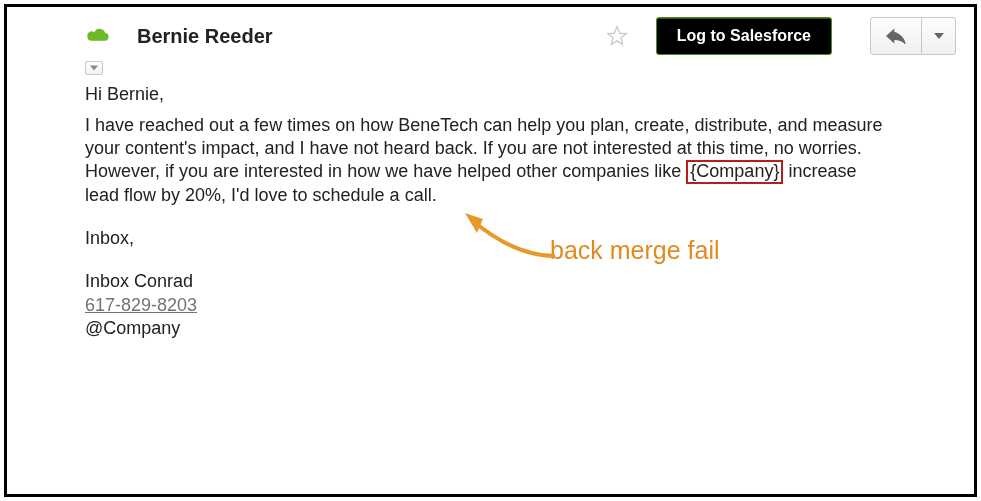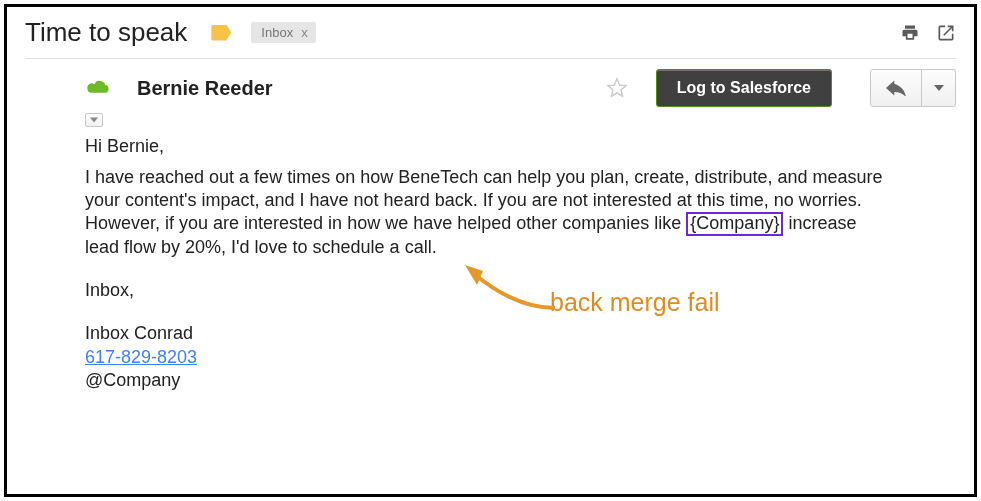--- a/index.html
+++ b/index.html
@@ -83,21 +83,21 @@
   }
   .star-icon {
     width: 24px; height: 24px;
     color: #c9c9c9;
     display: inline-flex;
     align-items: center;
     margin-left: 20px;
   }
   .star-icon svg { fill: none; stroke: #c9c9c9; stroke-width: 1.5; width: 22px; height: 22px; }
   .salesforce-btn {
-    background: #404040;
+    background: #000000;
     border: 1px solid #4f8e0e;
     color: #fff;
     font-weight: 700;
     font-size: 16px;
     padding: 9px 20px;
     border-radius: 3px;
     cursor: pointer;
     box-shadow: inset 0 1px 0 rgba(255,255,255,0.25);
   }
   .reply-grp {
@@ -131,23 +131,23 @@
   .details-toggle svg { width: 8px; height: 6px; fill: #888; }
   .body-text {
     font-size: 18px;
     color: #222;
     line-height: 1.28;
     max-width: 800px;
   }
   .body-text p { margin-bottom: 20px; }
   .body-text .greeting { margin-bottom: 8px; }
   .body-text .sig-block p { margin-bottom: 0; line-height: 1.32; }
-  .phone-link { color: #3b82f6; }
+  .phone-link { color: #737373; }
   .merge-token {
-    border: 2px solid #6d28d9;
+    border: 2px solid #b91c1c;
     padding: 0 2px;
     display: inline-block;
     line-height: 1.1;
   }
   .annotation {
     position: absolute;
     left: 525px;
     top: 219px;
     pointer-events: none;
   }
@@ -160,39 +160,20 @@
     position: absolute;
     left: -95px;
     top: -25px;
   }
 </style>
 </head>
 <body>
 
 <div class="frame">
 
-  <div class="header-row">
-    <div class="subject">Time to speak</div>
-    <div class="folder-icon"></div>
-    <div class="inbox-chip">
-      <span>Inbox</span>
-      <span class="inbox-close">x</span>
-    </div>
-    <div class="spacer"></div>
-    <div class="header-icon">
-      <svg viewBox="0 0 24 24">
-          <path d="M19 8H5c-1.1 0-2 .9-2 2v6h4v4h10v-4h4v-6c0-1.1-.9-2-2-2zm-4 10H9v-5h6v5zM18 3H6v4h12V3z"></path>
-        </svg>
-    </div>
-    <div class="header-icon">
-      <svg viewBox="0 0 24 24">
-          <path d="M19 19H5V5h6V3H5a2 2 0 0 0-2 2v14a2 2 0 0 0 2 2h14a2 2 0 0 0 2-2v-6h-2v6zM14 3v2h3.6l-9 9 1.4 1.4 9-9V10h2V3h-7z"></path>
-        </svg>
-    </div>
-  </div>
 
   <div class="message-area">
 
     <div class="sender-row">
       <span class="cloud-icon">
         <svg viewBox="0 0 32 20">
             <path d="M25 9a7 7 0 0 0-13.4-2.6A5.5 5.5 0 0 0 3 12a5 5 0 0 0 5 5h16a5 5 0 0 0 1-9.9z"></path>
           </svg>
       </span>
       <span class="sender-name">Bernie Reeder</span>

